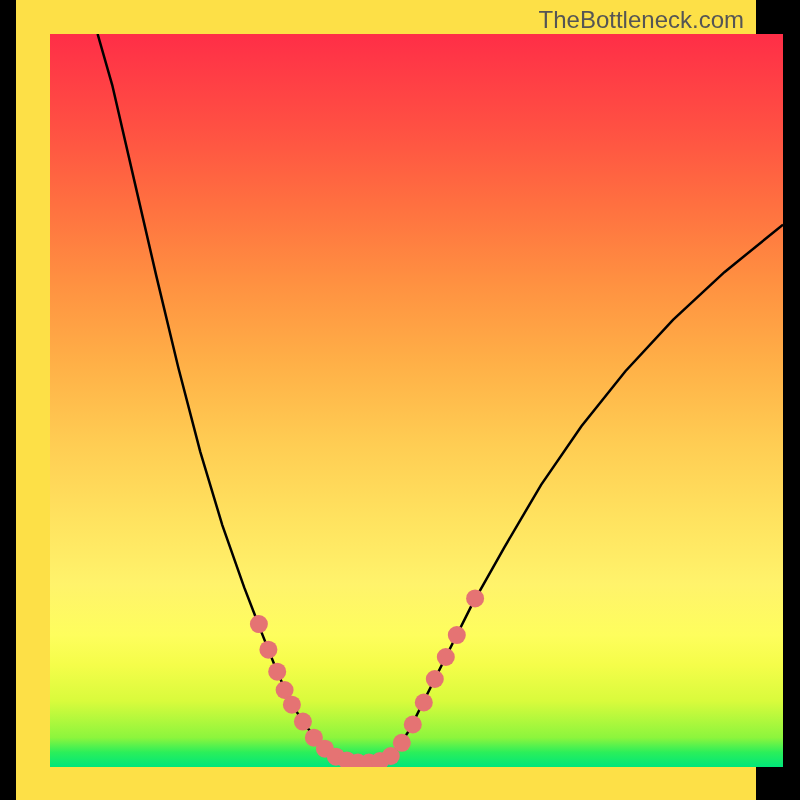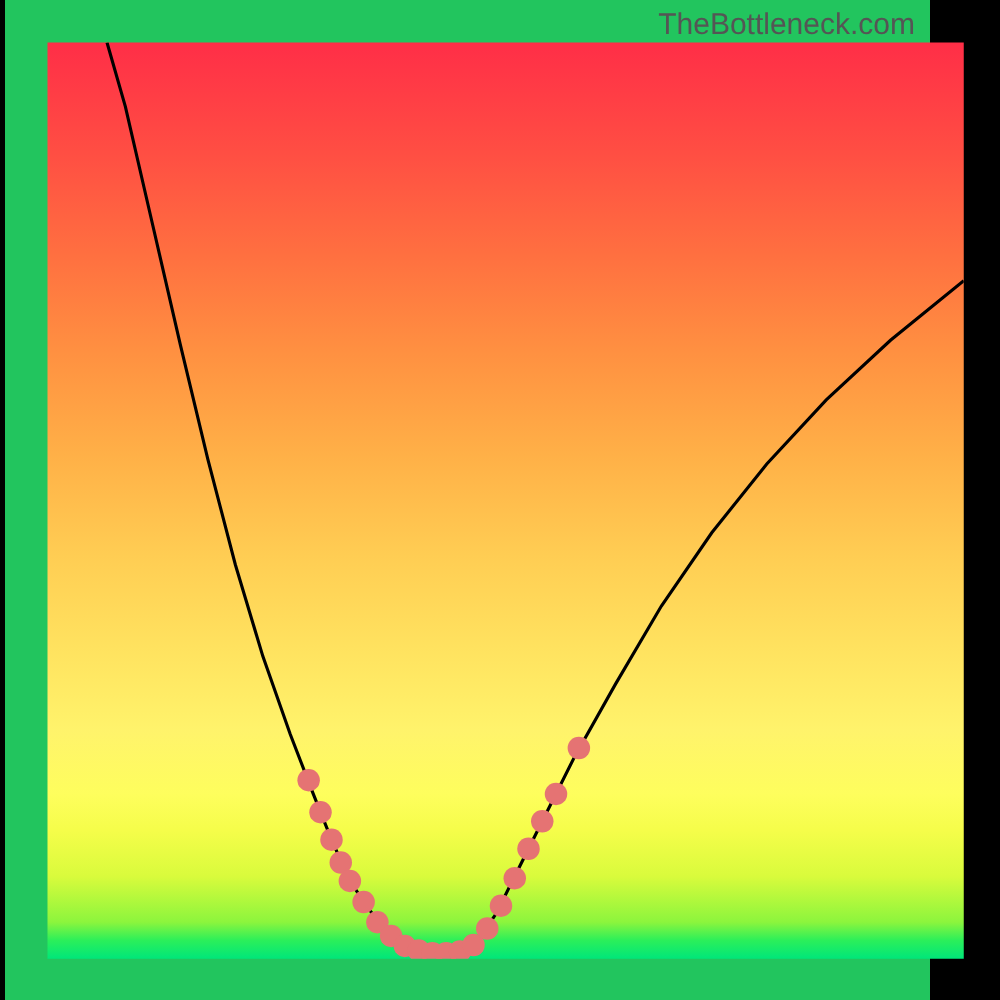--- a/index.html
+++ b/index.html
@@ -1,21 +1,21 @@
 <!DOCTYPE html>
 <html><head>
 <meta charset="utf-8">
 <style>
   * { margin: 0; padding: 0; box-sizing: border-box; }
   body { width: 800px; height: 800px; overflow: hidden; background: #000; position: relative; font-family: Arial, sans-serif; }
   .frame {
     position: absolute;
-    top: 0; left: 4px;
+    top: 0; left: 16px;
     width: 740px; height: 800px;
-    background: #22c55e;
+    background: #fde047;
   }
   .plot-area {
     position: absolute;
     top: 34px;
     left: 34px;
     width: 733px;
     height: 733px;
     
     background: linear-gradient(to top,
       #00e67a 0%,

